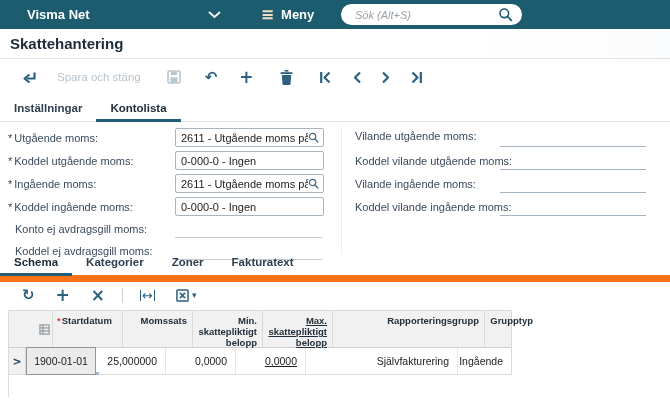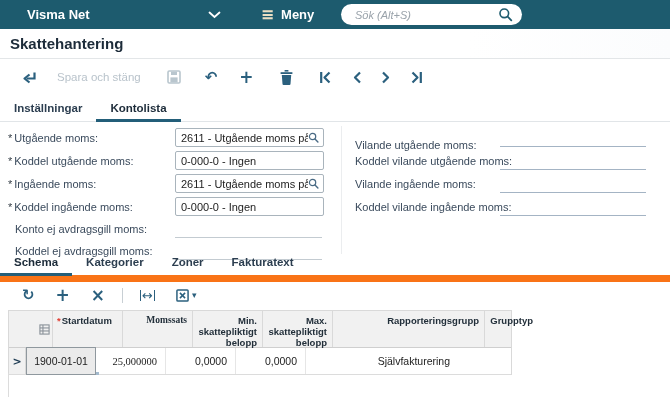--- a/index.html
+++ b/index.html
@@ -69,22 +69,22 @@
   
   .grid{position:absolute;left:8px;top:310px;width:502px;border:1px solid #d9d9d9;border-bottom:none;background:#fff;}
   .ghead{display:flex;height:36px;background:#f1f1f1;border-bottom:1px solid #cfcfcf;padding-left:27px;}
   .gh{box-sizing:border-box;border-right:1px solid #d9d9d9;font-size:9.5px;font-weight:bold;color:#222f3a;
       padding:4px 5px 0 4px;line-height:1.18;text-align:right;}
   .gh.left{text-align:left;}
   .gh:last-child,.gc:last-child{border-right:none;}
   .grow{display:flex;height:26px;border-bottom:1px solid #dcdcdc;background:#fff;align-items:stretch;}
   .gc{box-sizing:border-box;border-right:1px solid #e6e6e6;font-size:10.5px;color:#222;
       display:flex;align-items:center;justify-content:flex-end;padding:0 8px 0 2px;}
-  .c0{width:17px;flex:0 0 17px;} .c1{width:70px;flex:0 0 70px;} .c2{width:70px;flex:0 0 70px;font-family:Liberation Serif, serif;}
-  .c3{width:70px;flex:0 0 70px;} .c4{width:70px;flex:0 0 70px;} .c5{width:152px;flex:0 0 152px;}
+  .c0{width:17px;flex:0 0 17px;} .c1{width:70px;flex:0 0 70px;} .c2{width:70px;flex:0 0 70px;}
+  .c3{width:70px;flex:0 0 70px;} .c4{width:70px;flex:0 0 70px;text-decoration:underline;} .c5{width:152px;flex:0 0 152px;}
   .c6{width:53px;flex:0 0 53px;}
   .gc.rowhdr{background:#f1f1f1;justify-content:center;padding:0;color:#1c3a52;font-weight:bold;font-size:11px;border-right:1px solid #d9d9d9;}
   .gh.rowhdr{padding:0;display:flex;align-items:center;justify-content:center;color:#8a9299;}
   .gc.selcell{justify-content:center;padding:0;background:#ebebeb;border:1px solid #8f989e;margin:-1px 0;z-index:2;}
   .redreq{color:#e03a2f;margin-right:1px;}
   .sel-underbar{position:absolute;left:33px;top:372px;width:66px;height:3px;background:#a3bace;}
   .grid-left-ext{position:absolute;left:8px;top:373px;width:1px;height:24px;background:#dcdcdc;}
 
   svg{display:block;}
 </style>
@@ -242,21 +242,21 @@
     <div class="frow" style="left:15px;top:97px;">
       <span class="flabel">Konto ej avdragsgill moms:</span>
     </div>
     <div class="ctrl-line light" style="left:175px;top:97px;"></div>
 
     <div class="frow" style="left:15px;top:119px;justify-content:flex-end;">
       <span class="flabel">Koddel ej avdragsgill moms:</span>
     </div>
     <div class="ctrl-line light" style="left:175px;top:119px;"></div>
 
-    <div class="frow" style="left:355px;top:13px;">
+    <div class="frow" style="left:355px;top:4px;">
       <span class="flabel">Vilande utgående moms:</span>
     </div>
     <div class="ctrl-line" style="left:500px;top:6px;"></div>
 
     <div class="frow" style="left:355px;top:29px;">
       <span class="flabel">Koddel vilande utgående moms:</span>
     </div>
     <div class="ctrl-line" style="left:500px;top:29px;"></div>
 
     <div class="frow" style="left:355px;top:52px;">
@@ -320,18 +320,19 @@
       <div class="gh c5" style="padding-top:4px">Rapporteringsgrupp</div>
       <div class="gh c6">Grupptyp</div>
     </div>
     <div class="grow">
       <div class="gc rowhdr c0 glyph">&gt;</div>
       <div class="gc selcell c1">1900-01-01</div>
       <div class="gc c2">25,000000</div>
       <div class="gc c3">0,0000</div>
       <div class="gc c4">0,0000</div>
       <div class="gc c5">Självfakturering</div>
+      <div class="gc c6">Ingående</div>
     </div>
   </div>
   <div class="sel-underbar"></div>
   <div class="grid-left-ext"></div>
 
 </div>
 
 </body></html>

